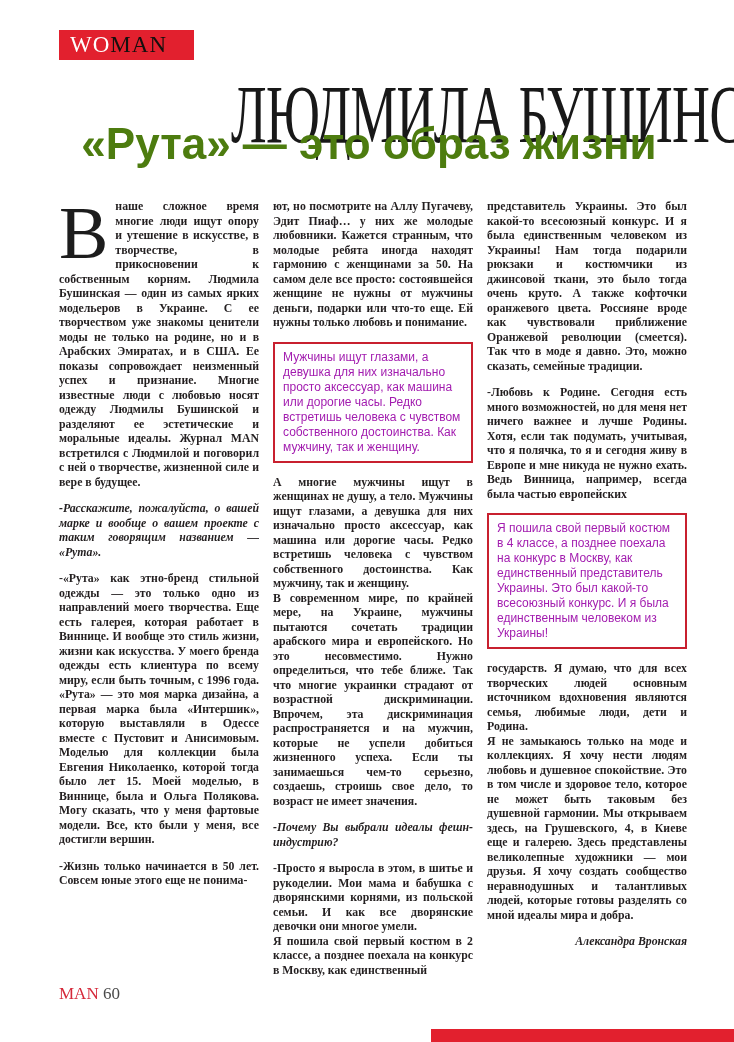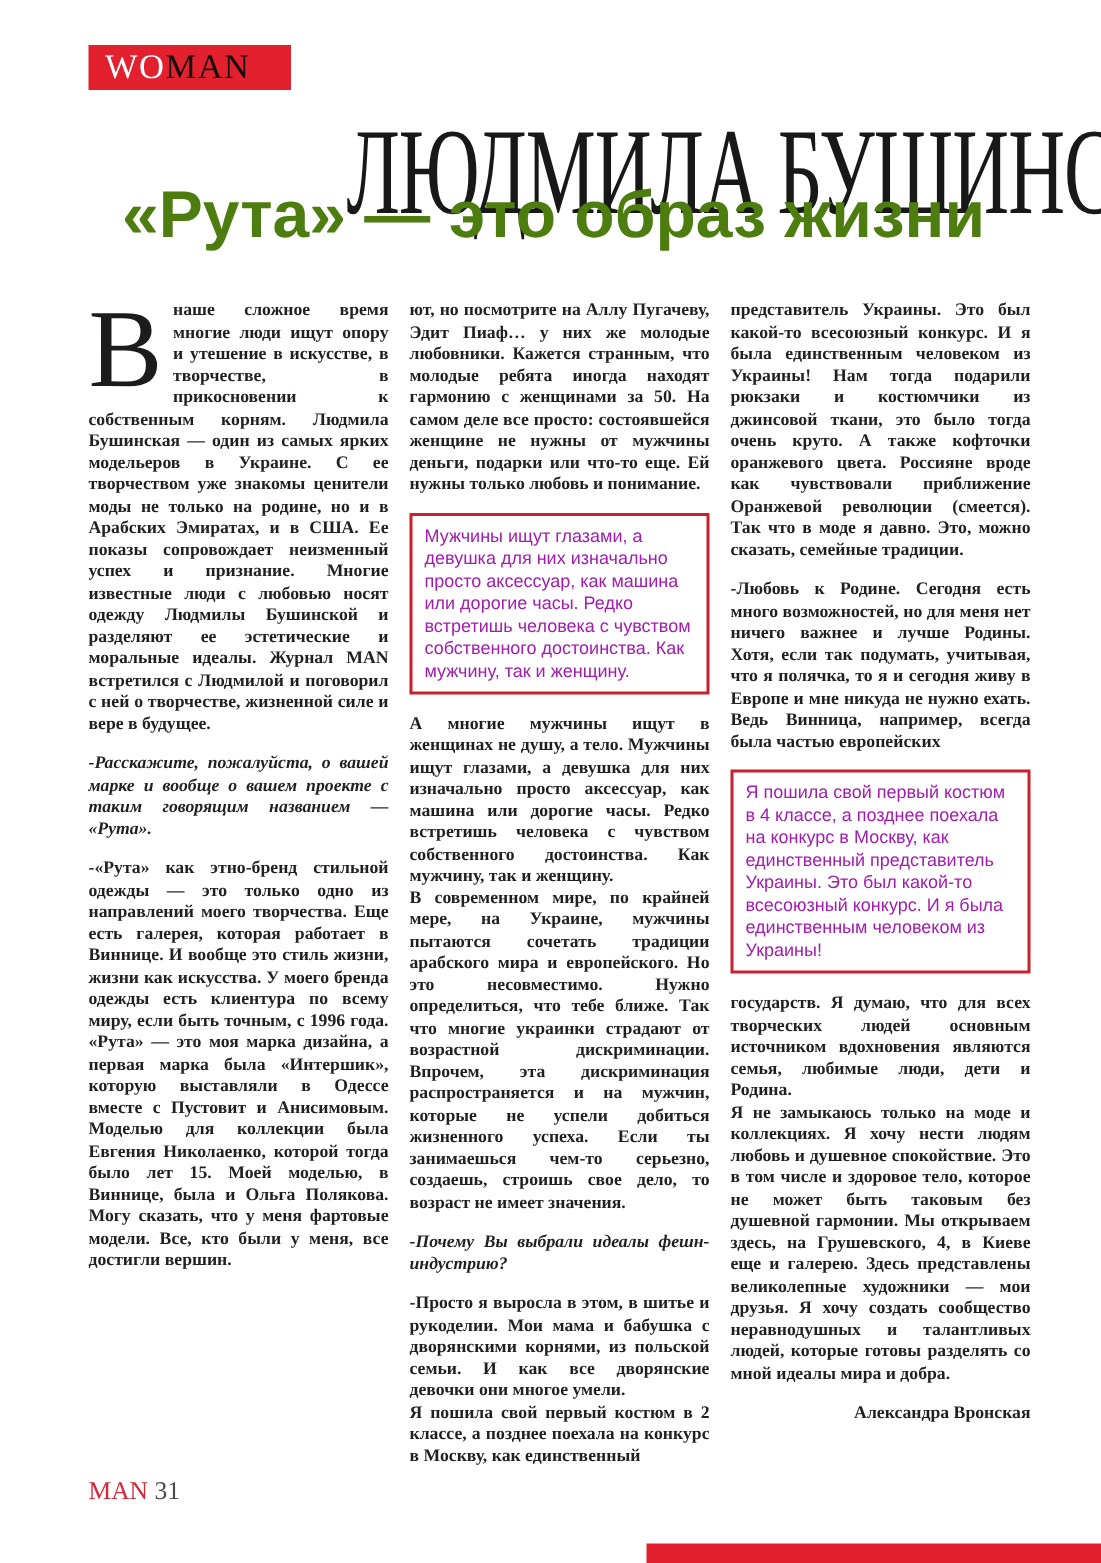--- a/index.html
+++ b/index.html
@@ -21,21 +21,21 @@
   .columns{position:absolute;left:59px;top:199px;width:628px;display:flex;gap:14px;}
   .col{width:200px;font-size:11.8px;line-height:14.5px;text-align:justify;}
   .col p{margin:0 0 12px 0;}
   .intro{font-weight:bold;}
   .dropcap{float:left;font-size:74px;line-height:58px;padding:5px 7px 0 0;font-weight:400;color:#1c1c1c;}
   .question{font-weight:bold;font-style:italic;}
   .answer{white-space:pre-line;font-weight:bold;}
   .pullquote{border:2px solid #c8202f;padding:6px 8px;margin:2px 0 12px 0;
              font-family:"Liberation Sans",sans-serif;font-size:12px;line-height:15px;
              color:#a21caf;text-align:left;}
-  .signature{text-align:right;font-weight:bold;margin-top:16px;}
+  .signature{text-align:right;font-weight:bold;font-style:italic;margin-top:16px;}
   
   .footer{position:absolute;left:59px;top:985px;font-size:17px;line-height:1;}
   .footer-man{color:#d5293a;}
   .footer-num{color:#4a4a4a;}
   .bottom-bar{position:absolute;right:0;bottom:0;width:303px;height:13px;background:#e2202e;}
 </style>
 </head>
 <body>
 
 <div class="page">
@@ -45,20 +45,21 @@
   <h1 class="title-wrap"><span class="title-inner">ЛЮДМИЛА БУШИНСКАЯ:</span></h1>
 
   <h2 class="subtitle">«Рута» — это образ жизни</h2>
 
   <div class="columns">
 
     <div class="col">
       <p class="intro"><span class="dropcap">В</span><span>наше сложное время многие люди ищут опору и утешение в искусстве, в творчестве, в прикосновении к собственным корням. Людмила Бушинская — один из самых ярких модельеров в Украине. С ее творчеством уже знакомы ценители моды не только на родине, но и в Арабских Эмиратах, и в США. Ее показы сопровождает неизменный успех и признание. Многие известные люди с любовью носят одежду Людмилы Бушинской и разделяют ее эстетические и моральные идеалы. Журнал MAN встретился с Людмилой и поговорил с ней о творчестве, жизненной силе и вере в будущее.</span></p>
       <p class="question">-Расскажите, пожалуйста, о вашей марке и вообще о вашем проекте с таким говорящим названием — «Рута».</p>
       <p class="answer">-«Рута» как этно-бренд стильной одежды — это только одно из направлений моего творчества. Еще есть галерея, которая работает в Виннице. И вообще это стиль жизни, жизни как искусства. У моего бренда одежды есть клиентура по всему миру, если быть точным, с 1996 года. «Рута» — это моя марка дизайна, а первая марка была «Интершик», которую выставляли в Одессе вместе с Пустовит и Анисимовым. Моделью для коллекции была Евгения Николаенко, которой тогда было лет 15. Моей моделью, в Виннице, была и Ольга Полякова. Могу сказать, что у меня фартовые модели. Все, кто были у меня, все достигли вершин.</p>
+      <p class="answer">-Жизнь только начинается в 50 лет. Совсем юные этого еще не понима-</p>
     </div>
 
     <div class="col">
       <p class="answer">ют, но посмотрите на Аллу Пугачеву, Эдит Пиаф… у них же молодые любовники. Кажется странным, что молодые ребята иногда находят гармонию с женщинами за 50. На самом деле все просто: состоявшейся женщине не нужны от мужчины деньги, подарки или что-то еще. Ей нужны только любовь и понимание.</p>
       <div class="pullquote">Мужчины ищут глазами, а девушка для них изначально просто аксессуар, как машина или дорогие часы. Редко встретишь человека с чувством собственного достоинства. Как мужчину, так и женщину.</div>
       <p class="answer">А многие мужчины ищут в женщинах не душу, а тело. Мужчины ищут глазами, а девушка для них изначально просто аксессуар, как машина или дорогие часы. Редко встретишь человека с чувством собственного достоинства. Как мужчину, так и женщину.
 В современном мире, по крайней мере, на Украине, мужчины пытаются сочетать традиции арабского мира и европейского. Но это несовместимо. Нужно определиться, что тебе ближе. Так что многие украинки страдают от возрастной дискриминации. Впрочем, эта дискриминация распространяется и на мужчин, которые не успели добиться жизненного успеха. Если ты занимаешься чем-то серьезно, создаешь, строишь свое дело, то возраст не имеет значения.</p>
       <p class="question">-Почему Вы выбрали идеалы фешн-индустрию?</p>
       <p class="answer">-Просто я выросла в этом, в шитье и рукоделии. Мои мама и бабушка с дворянскими корнями, из польской семьи. И как все дворянские девочки они многое умели.
 Я пошила свой первый костюм в 2 классе, а позднее поехала на конкурс в Москву, как единственный</p>
@@ -68,17 +69,17 @@
       <p class="answer">представитель Украины. Это был какой-то всесоюзный конкурс. И я была единственным человеком из Украины! Нам тогда подарили рюкзаки и костюмчики из джинсовой ткани, это было тогда очень круто. А также кофточки оранжевого цвета. Россияне вроде как чувствовали приближение Оранжевой революции (смеется). Так что в моде я давно. Это, можно сказать, семейные традиции.</p>
       <p class="answer">-Любовь к Родине. Сегодня есть много возможностей, но для меня нет ничего важнее и лучше Родины. Хотя, если так подумать, учитывая, что я полячка, то я и сегодня живу в Европе и мне никуда не нужно ехать. Ведь Винница, например, всегда была частью европейских</p>
       <div class="pullquote">Я пошила свой первый костюм в 4 классе, а позднее поехала на конкурс в Москву, как единственный представитель Украины. Это был какой-то всесоюзный конкурс. И я была единственным человеком из Украины!</div>
       <p class="answer">государств. Я думаю, что для всех творческих людей основным источником вдохновения являются семья, любимые люди, дети и Родина.
 Я не замыкаюсь только на моде и коллекциях. Я хочу нести людям любовь и душевное спокойствие. Это в том числе и здоровое тело, которое не может быть таковым без душевной гармонии. Мы открываем здесь, на Грушевского, 4, в Киеве еще и галерею. Здесь представлены великолепные художники — мои друзья. Я хочу создать сообщество неравнодушных и талантливых людей, которые готовы разделять со мной идеалы мира и добра.</p>
       <p class="signature">Александра Вронская</p>
     </div>
 
   </div>
 
-  <div class="footer"><span class="footer-man">MAN</span> <span class="footer-num">31</span></div>
+  <div class="footer"><span class="footer-man">MAN</span> <span class="footer-num">60</span></div>
 
   <div class="bottom-bar"></div>
 
 </div>
 
 </body></html>

